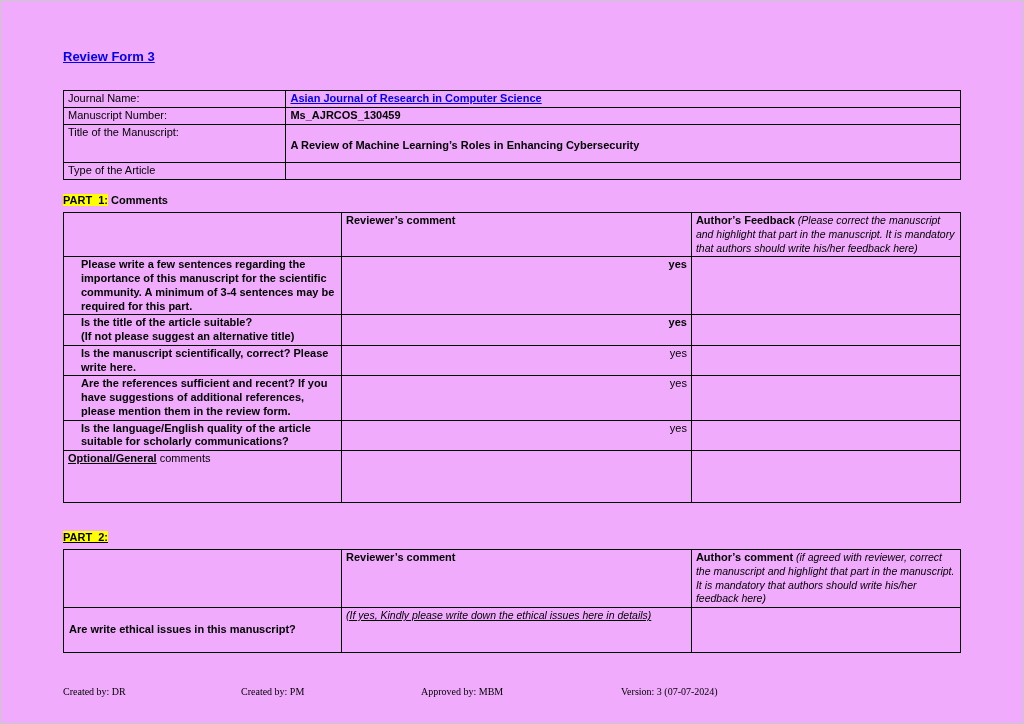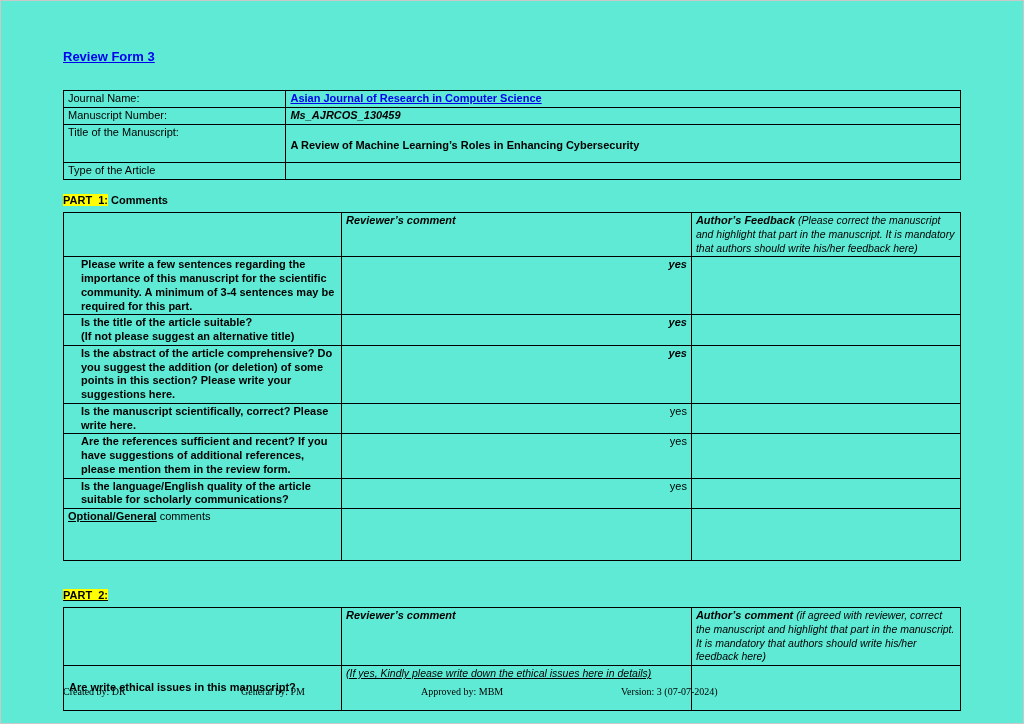--- a/index.html
+++ b/index.html
@@ -2,21 +2,21 @@
 <html><head>
 <meta charset="utf-8">
 <style>
   * { box-sizing: border-box; margin: 0; padding: 0; }
   html, body { background: #ffffff; }
   body { font-family: "Liberation Sans", sans-serif; }
 
   .page {
     width: 1024px;
     height: 724px;
-    background: #5eead4;
+    background: #f0abfc;
     border: 1px solid #c9c9c9;
     padding: 48px 62px 0 62px;
     position: relative;
     overflow: hidden;
   }
 
   .doc-title {
     font-size: 13px;
     font-weight: bold;
     color: #0000EE;
@@ -38,21 +38,21 @@
   .info-table { margin-bottom: 14px; }
   .info-table .col-label { width: 24.8%; }
   .info-table td { height: 17px; }
   .info-table .row-title td { height: 38px; }
   .link {
     color: #0000EE;
     font-weight: bold;
     text-decoration: underline;
     cursor: pointer;
   }
-  .bold { font-weight: bold; font-style: italic; }
+  .bold { font-weight: bold; }
   .title-value { margin-top: 13px; font-weight: bold; }
 
   
   .part-heading { font-size: 11px; margin: 8px 0 6px 0; }
   .hl {
     background: #FFFF00;
     font-weight: bold;
     white-space: pre;
   }
   .hl.u { text-decoration: underline; }
@@ -154,25 +154,20 @@
       <td></td>
     </tr>
 
     <tr style="height:28px">
       <td class="q">Is the title of the article suitable?
 (If not please suggest an alternative title)</td>
       <td class="yes bold">yes</td>
       <td></td>
     </tr>
 
-    <tr style="height:56px">
-      <td class="q">Is the abstract of the article comprehensive? Do you suggest the addition (or deletion) of some points in this section? Please write your suggestions here.</td>
-      <td class="yes bold">yes</td>
-      <td></td>
-    </tr>
 
     <tr style="height:30px">
       <td class="q">Is the manuscript scientifically, correct? Please write here.</td>
       <td class="yes">yes</td>
       <td></td>
     </tr>
 
     <tr style="height:42px">
       <td class="q">Are the references sufficient and recent? If you have suggestions of additional references, please mention them in the review form.</td>
       <td class="yes">yes</td>
@@ -212,18 +207,18 @@
     <tr style="height:45px">
       <td class="q-center">Are write ethical issues in this manuscript?</td>
       <td><span class="eth-note">(If yes, Kindly please write down the ethical issues here in details)</span></td>
       <td></td>
     </tr>
   </tbody>
     </table>
 
   <div class="footer">
     <span class="f-created">Created by: DR</span>
-    <span class="f-checked">General by: PM</span>
+    <span class="f-checked">Created by: PM</span>
     <span class="f-approved">Approved by: MBM</span>
     <span class="f-version">Version: 3 (07-07-2024)</span>
   </div>
 
 </div>
 
 </body></html>

